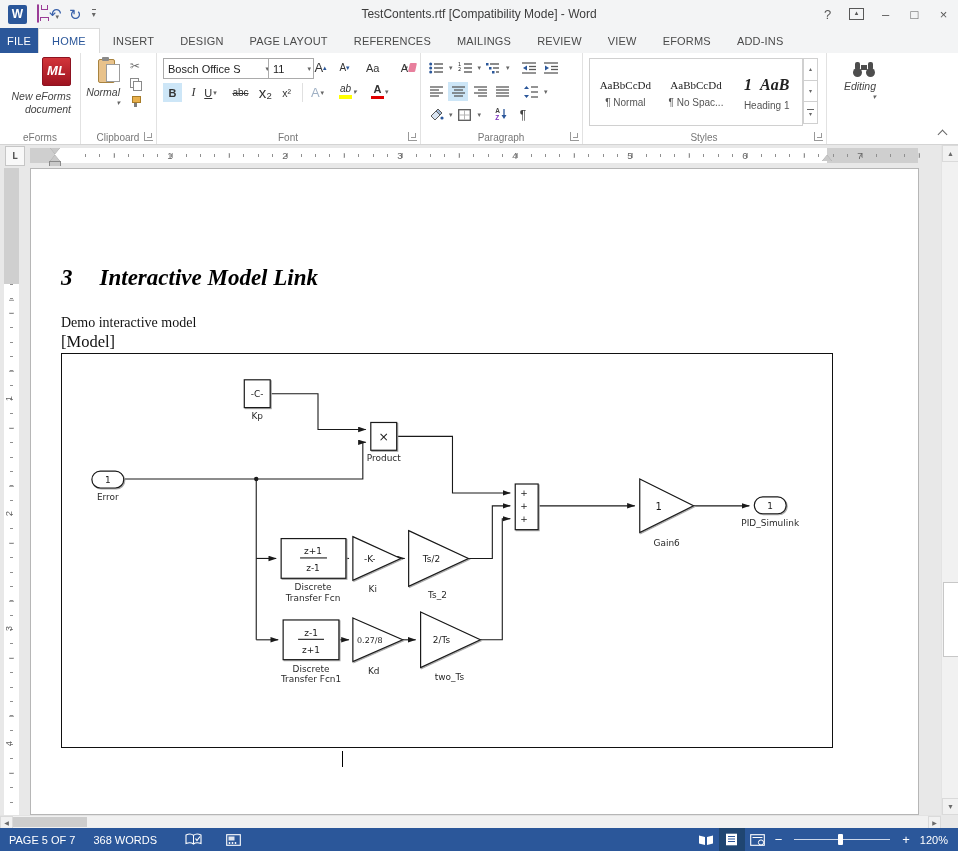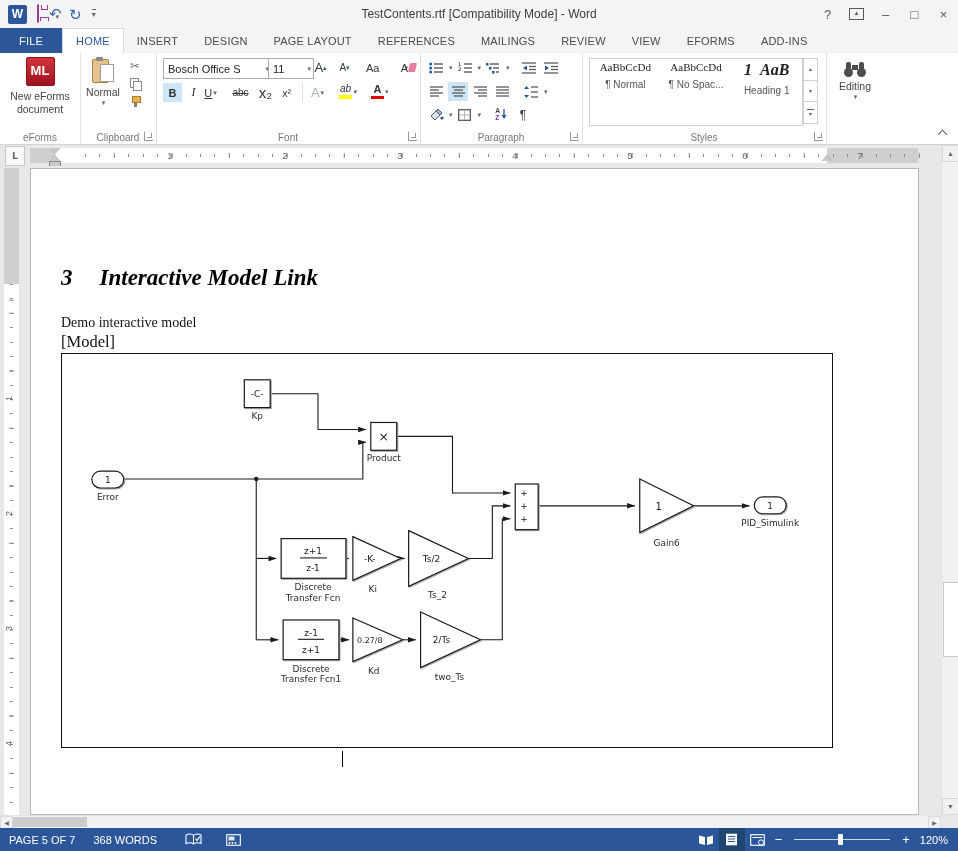--- a/index.html
+++ b/index.html
@@ -18,51 +18,51 @@
   .mini-drop{font-size:7px;color:#666;margin-left:-6px;}
   #qat-more{border-top:1px solid #666;font-size:8px;color:#666;line-height:1;padding-top:1px;}
   #title-text{position:absolute;left:0;right:0;text-align:center;font-size:12px;color:#3c3c3c;pointer-events:none;}
   #wincontrols{margin-left:auto;display:flex;align-items:center;height:100%;}
   .winbtn{width:29px;height:100%;display:flex;align-items:center;justify-content:center;color:#585858;font-size:13px;}
   .ribbon-display-ic{width:13px;height:10px;border:1px solid #585858;display:flex;align-items:flex-start;justify-content:center;font-size:7px;color:#585858;line-height:1;}
 
   
   #tabrow{position:absolute;top:28px;left:0;right:0;height:25px;background:#f3f4f5;display:flex;border-bottom:1px solid #d9d9d9;}
   .tab{display:flex;align-items:center;padding:0 13px;font-size:11px;color:#4a4a4a;letter-spacing:.2px;}
-  .tab.file{background:#2b579a;color:#fff;padding:0 19px;}
+  .tab.file{background:#2b579a;color:#fff;padding:0 7px;}
   .tab.active{background:#fff;color:#2b579a;border:1px solid #d9d9d9;border-bottom:1px solid #fff;margin-bottom:-1px;}
 
   
   #ribbon{position:absolute;top:53px;left:0;right:0;height:91px;background:#fff;border-bottom:1px solid #d4d4d4;}
   .group{position:absolute;top:0;bottom:0;border-right:1px solid #e2e2e2;}
   .grp-label{position:absolute;bottom:1px;left:0;right:0;text-align:center;font-size:10px;color:#777;}
   .launcher{position:absolute;bottom:3px;right:3px;width:8px;height:8px;border-left:1px solid #999;border-bottom:1px solid #999;}
   .launcher:after{content:"";position:absolute;right:1px;top:1px;width:4px;height:4px;border-right:1.4px solid #999;border-bottom:1.4px solid #999;}
-  .bigbtn{position:absolute;top:4px;display:flex;flex-direction:column;align-items:center;font-size:10.5px;color:#444;line-height:1.25;}
+  .bigbtn{position:absolute;top:4px;display:flex;flex-direction:column;align-items:flex-end;font-size:10.5px;color:#444;line-height:1.25;font-style:italic;}
   .ml-ic{width:27px;height:27px;background:linear-gradient(#d2353a,#9e1320);border:1px solid #8d1220;border-radius:2px;color:#fff;font-weight:bold;font-size:13px;display:flex;align-items:center;justify-content:center;margin-bottom:4px;}
   .clip-ic{width:22px;height:26px;position:relative;margin-bottom:3px;}
   .clip-body{position:absolute;left:0;top:2px;width:15px;height:22px;background:#e8c28b;border:1px solid #a8833f;border-radius:2px;}
   .clip-top{position:absolute;left:4px;top:0;width:7px;height:4px;background:#8a8a8a;border-radius:1px;}
   .clip-page{position:absolute;right:0;top:7px;width:12px;height:16px;background:#fff;border:1px solid #9c9c9c;}
   .smallbtn{width:18px;height:17px;display:flex;align-items:center;justify-content:center;}
   .combo{height:19px;border:1px solid #ababab;background:#fff;font-size:11px;color:#222;display:flex;align-items:center;padding:0 2px 0 4px;}
   .combo .dd{margin-left:auto;font-size:7px;color:#666;padding-left:3px;}
   .fbtn{height:19px;min-width:17px;display:flex;align-items:center;justify-content:center;font-size:11px;color:#333;}
   .fbtn.on{background:#cde6f7;}
   .dd7{font-size:7px;color:#666;margin-left:1px;}
   .bar-under{display:flex;flex-direction:column;align-items:center;line-height:1;}
   .bar-under .bar{width:13px;height:3.5px;margin-top:1px;}
   .vsep{position:absolute;width:1px;background:#e0e0e0;top:4px;height:38px;}
   .pbtn{width:20px;height:19px;display:flex;align-items:center;justify-content:center;}
   .pbtn.on{background:#cde6f7;}
   .pr-row{position:absolute;left:6px;display:flex;align-items:center;gap:2px;}
   svg.lic{display:block;}
   
   #styles-box{position:absolute;left:7px;top:5px;width:212px;height:66px;border:1px solid #d0d0d0;display:flex;}
-  .style-cell{flex:1;display:flex;flex-direction:column;justify-content:flex-start;align-items:center;gap:6px;padding-top:2px;}
+  .style-cell{flex:1;display:flex;flex-direction:column;justify-content:center;align-items:center;gap:6px;padding-top:2px;}
   .style-prev{font-family:"Liberation Serif",serif;font-size:11px;color:#222;white-space:nowrap;}
   .style-prev.h1{font-size:16px;font-style:italic;font-weight:bold;}
   .style-name{font-size:10px;color:#555;white-space:nowrap;}
   #styles-spin{position:absolute;left:221px;top:5px;width:15px;height:66px;display:flex;flex-direction:column;}
   .spin-btn{flex:1;border:1px solid #d0d0d0;border-top:none;display:flex;align-items:center;justify-content:center;font-size:6px;color:#666;flex-direction:column;line-height:1;}
   .spin-btn:first-child{border-top:1px solid #d0d0d0;}
   .spin-more-bar{width:7px;border-top:1px solid #666;margin-bottom:1px;}
   .binoc{position:relative;width:24px;height:16px;margin-bottom:3px;}
   .binoc:before,.binoc:after{content:"";position:absolute;bottom:0;width:9px;height:9px;border-radius:50%;background:#4d4d4d;}
   .binoc:before{left:1px;} .binoc:after{right:1px;}

